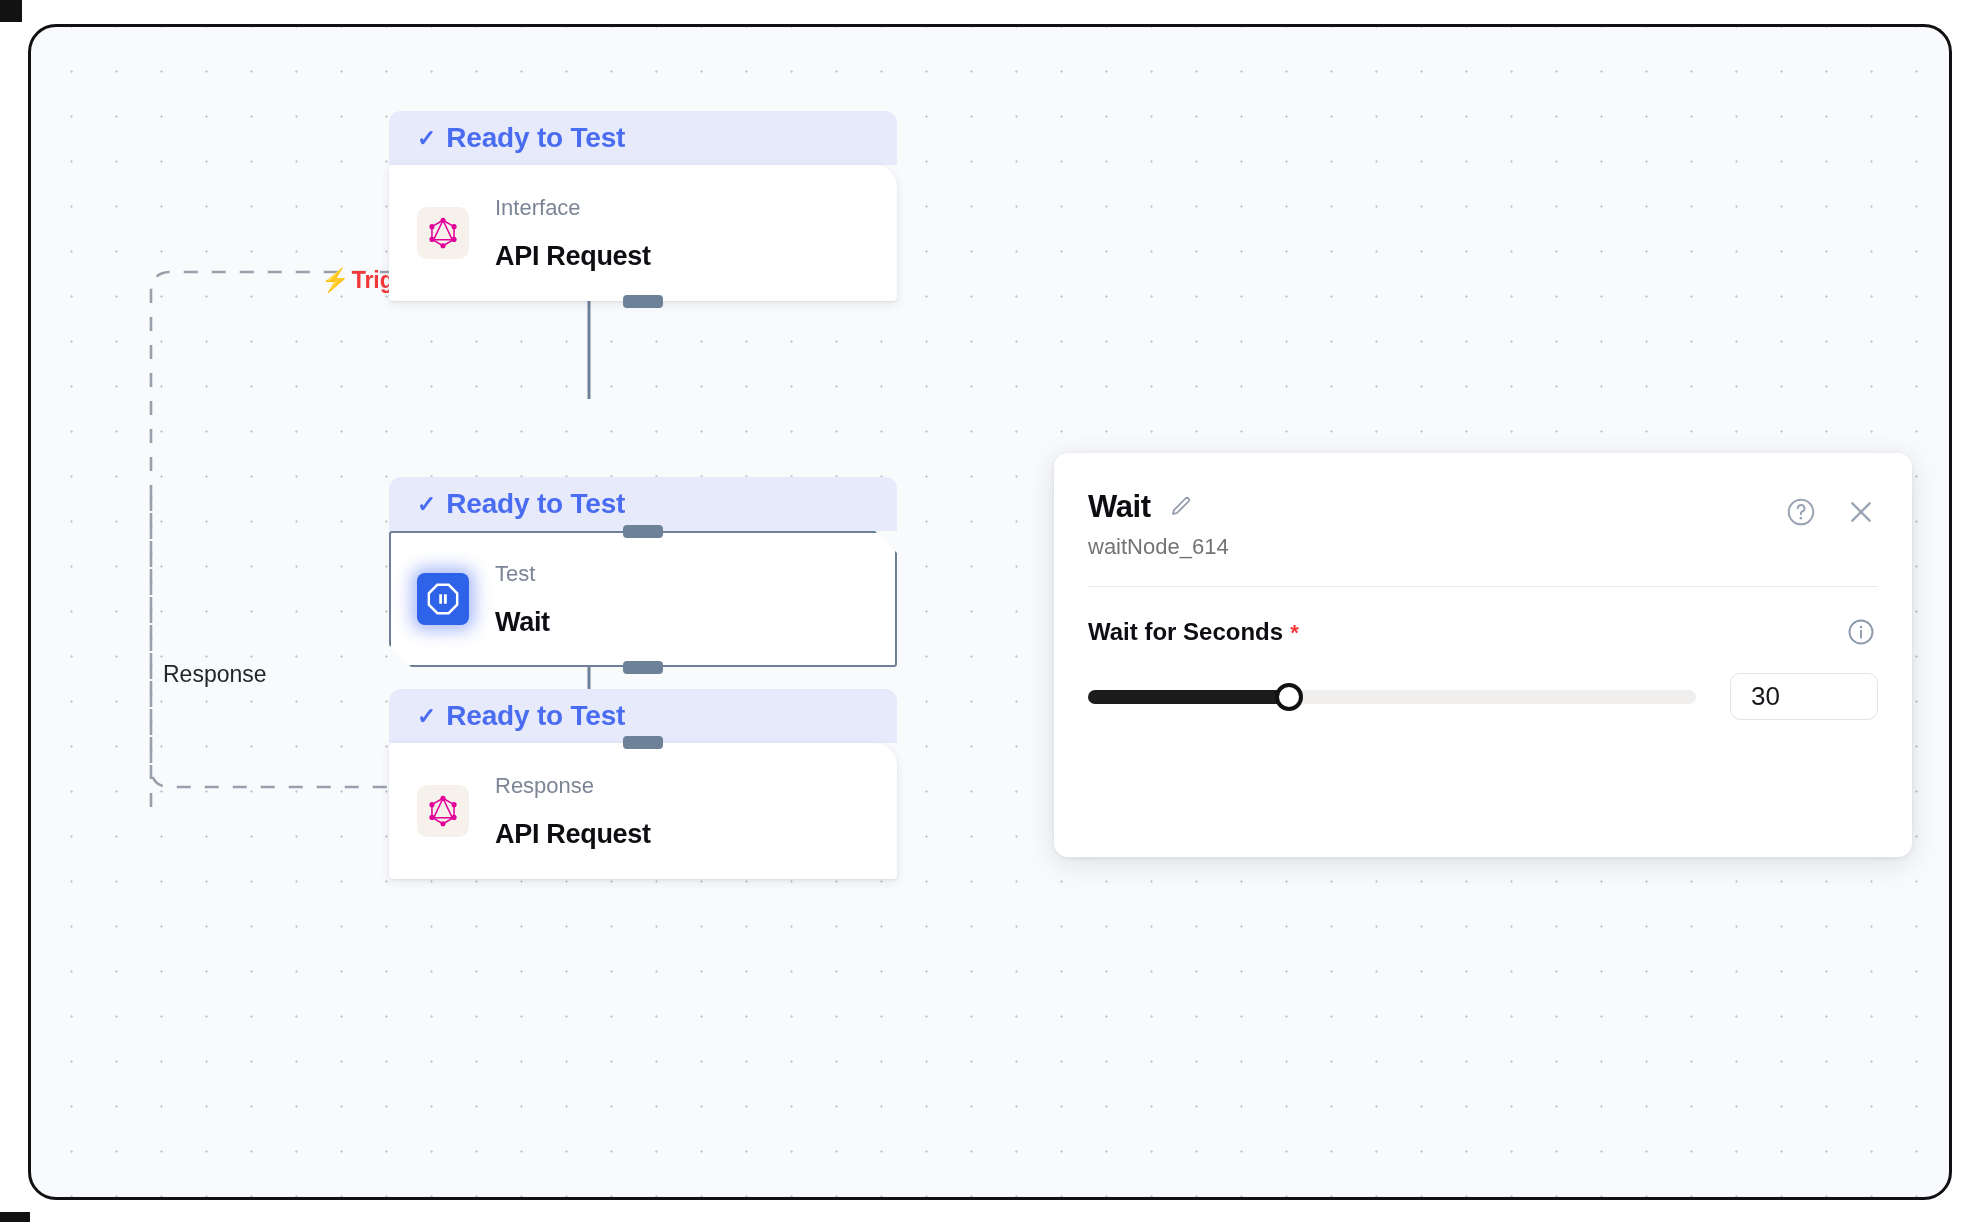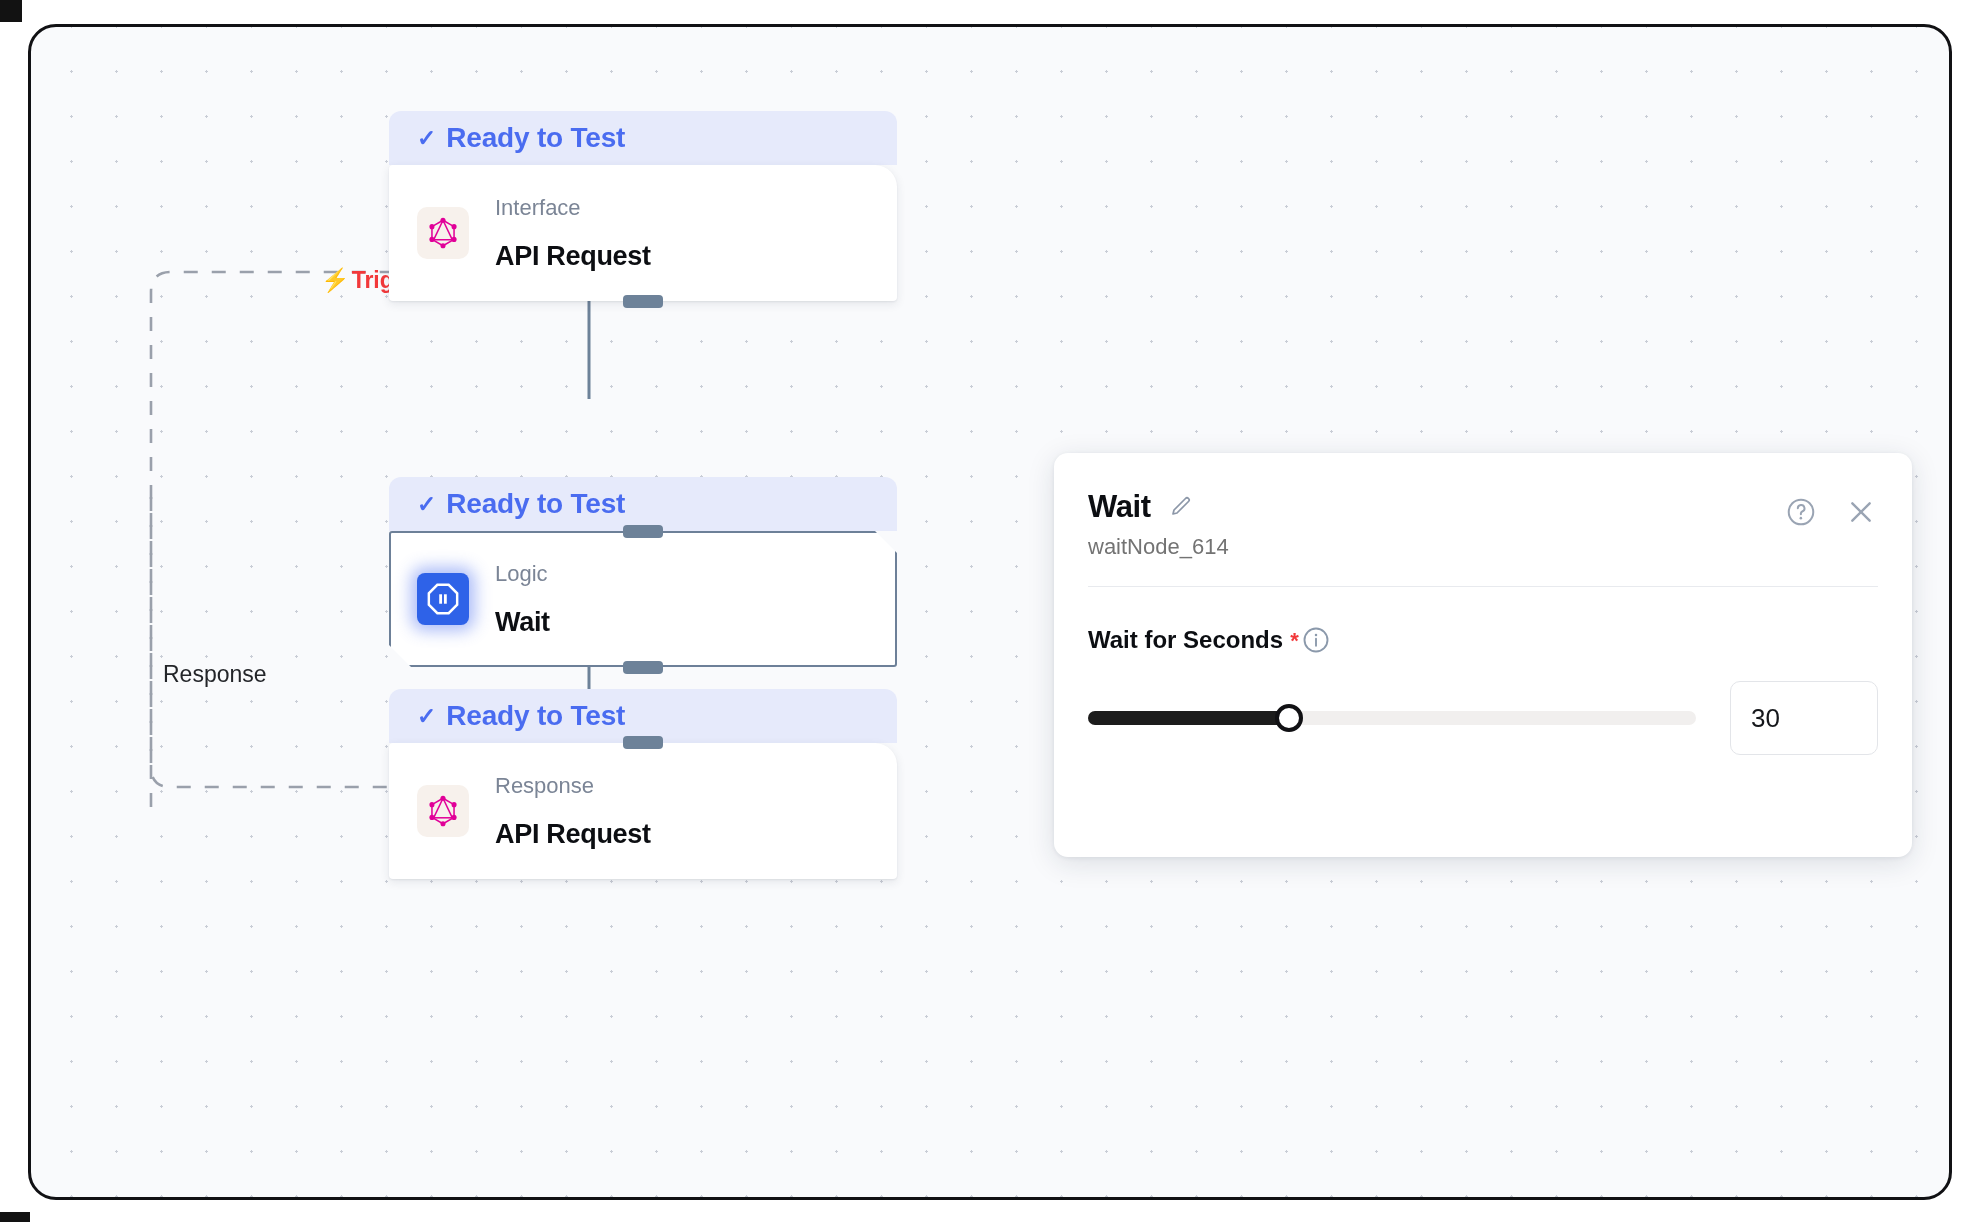--- a/index.html
+++ b/index.html
@@ -236,23 +236,24 @@
     align-items: center;
     justify-content: center;
     cursor: pointer;
   }
   .panel-divider {
     margin-top: 26px;
     height: 1px;
     background: #e8eaee;
   }
   .field-row {
-    margin-top: 36px;
-    display: flex;
-    align-items: center;
+    margin-top: 28px;
+    display: flex;
+    align-items: center;
+    justify-content: space-between;
   }
   .field-label {
     font-size: 24px;
     font-weight: 700;
     color: #0c0e12;
     display: flex;
     align-items: baseline;
     gap: 7px;
   }
   .req-star {
@@ -295,21 +296,21 @@
     height: 28px;
     border-radius: 50%;
     background: #ffffff;
     border: 4px solid #111114;
     transform: translateX(-50%);
     box-sizing: border-box;
     cursor: pointer;
   }
   .number-box {
     width: 148px;
-    height: 74px;
+    height: 47px;
     border: 1.5px solid #e3e5e9;
     border-radius: 10px;
     display: flex;
     align-items: center;
     padding-left: 20px;
     box-sizing: border-box;
     font-size: 26px;
     color: #15171b;
     background: #fff;
   }
@@ -379,21 +380,21 @@
       </div>
       <div class="node-body">
         <div class="node-icon wait">
           <svg width="34" height="34" viewBox="0 0 36 36">
             <polygon points="12,3 24,3 33,12 33,24 24,33 12,33 3,24 3,12" fill="none" stroke="#ffffff" stroke-width="2.6"></polygon>
             <rect x="14" y="13" width="3" height="10" fill="#ffffff"></rect>
             <rect x="19" y="13" width="3" height="10" fill="#ffffff"></rect>
           </svg>
         </div>
         <div class="node-texts">
-          <span class="node-kind">Logic</span>
+          <span class="node-kind">Test</span>
           <span class="node-title">Wait</span>
         </div>
       </div>
       <div class="handle top" style="top:48px;"></div>
       <div class="handle bottom" style="bottom:-7px;"></div>
     </div>
 
     <div class="node" style="left:358px; top:662px;">
       <div class="node-status">
         <span class="check">✓</span>

